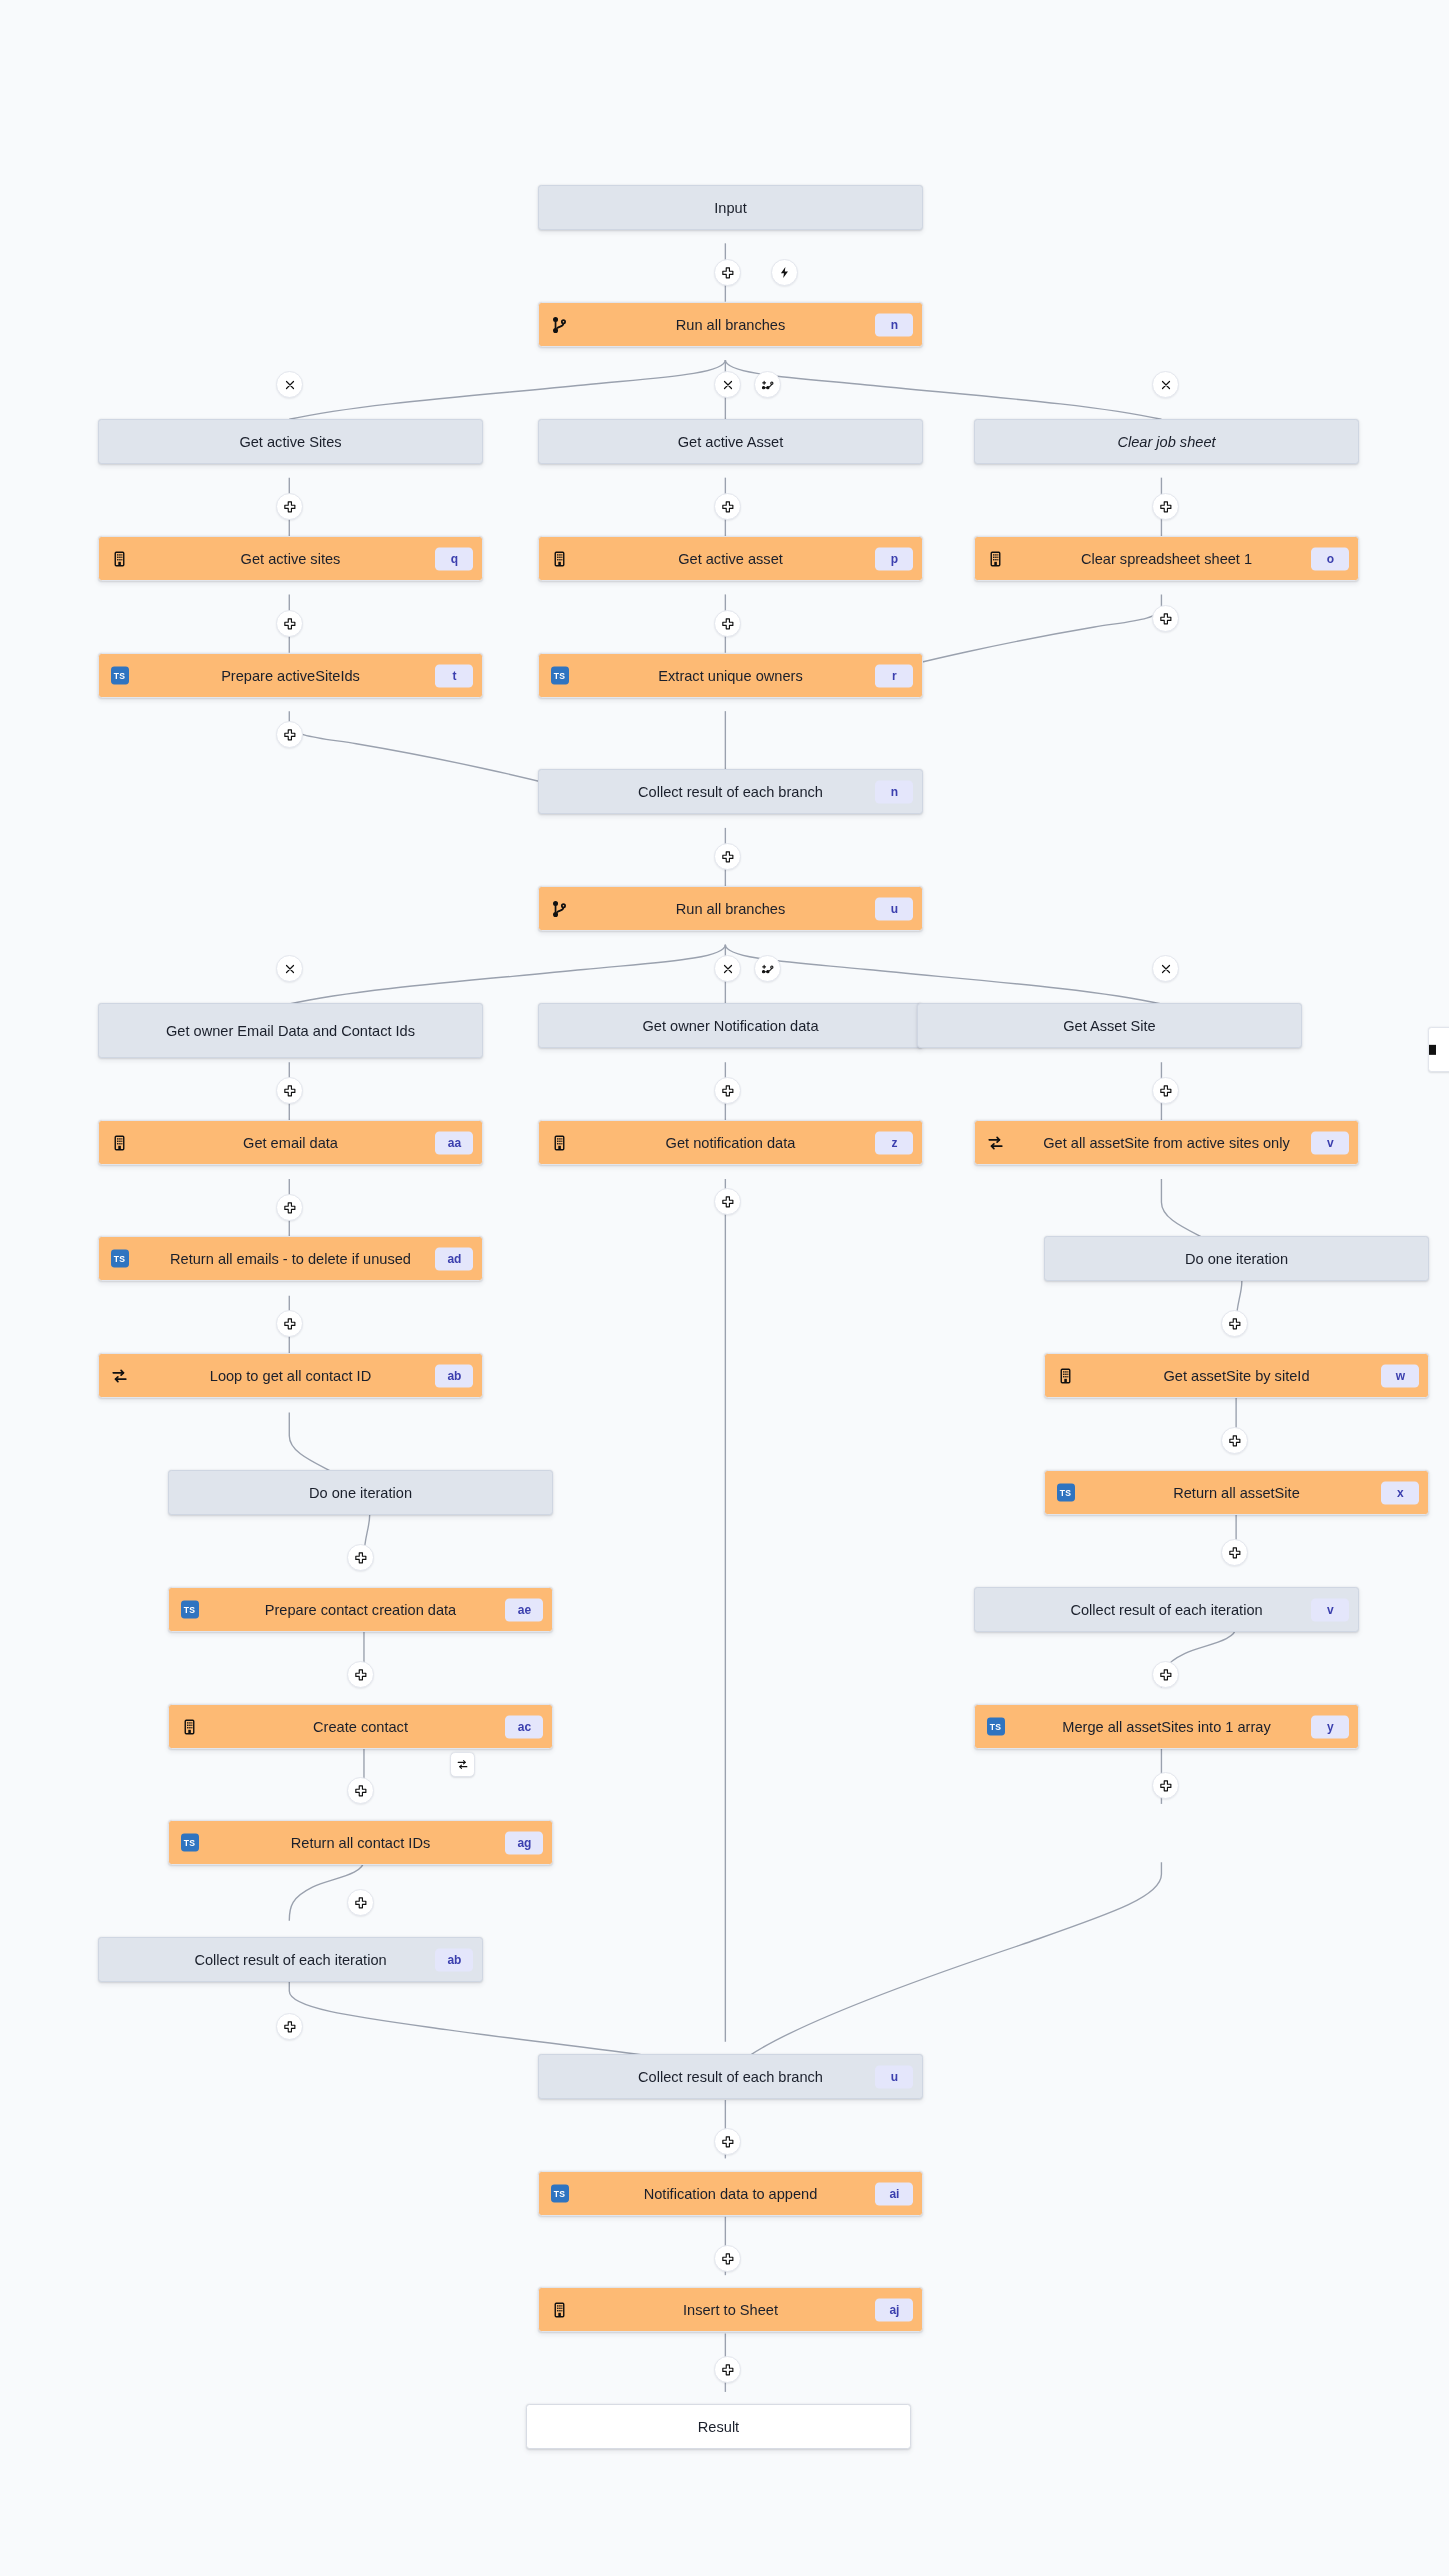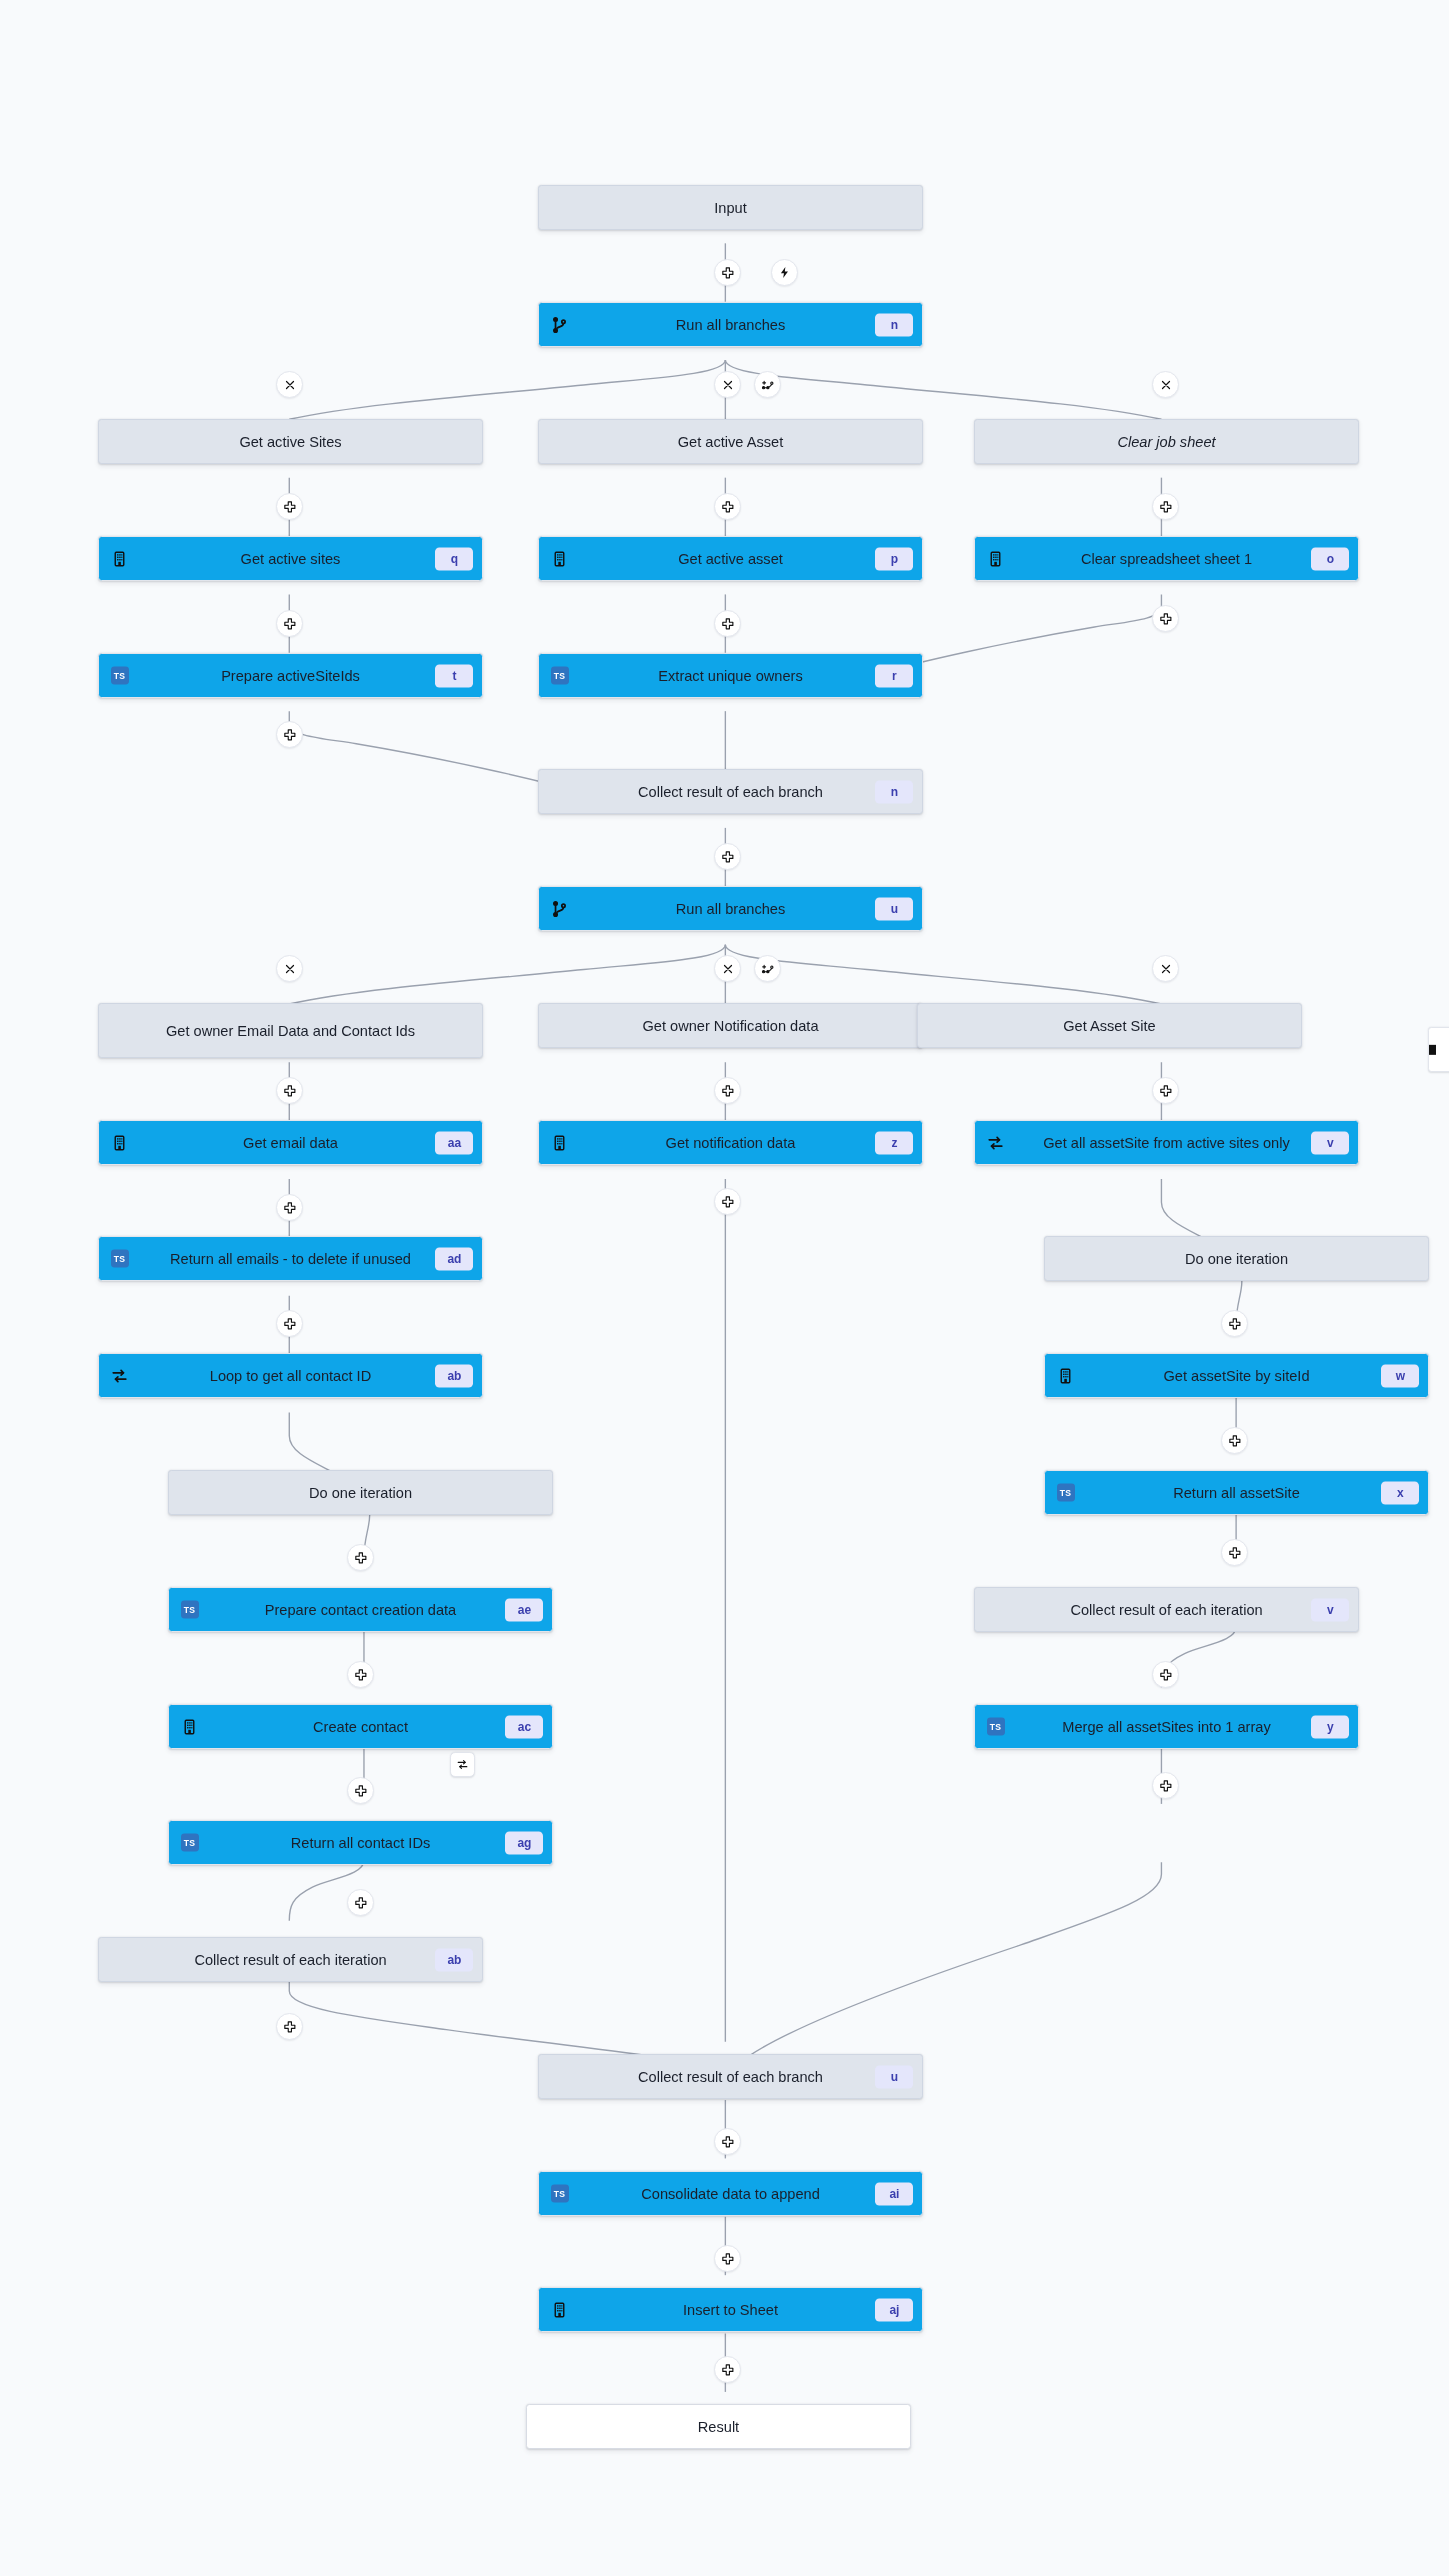--- a/index.html
+++ b/index.html
@@ -19,21 +19,21 @@
     height:45px;
     border-radius:3.4px;
     display:flex;align-items:center;
     font-size:14.6px;color:#1a1f2b;
     box-shadow:0 0.9px 1.7px rgba(22,30,48,.13), 0 2.6px 5.2px rgba(22,30,48,.07);
   }
   .node .lbl{
     position:absolute;left:0;right:0;text-align:center;
     white-space:nowrap;pointer-events:none;
   }
-  .node.white{background:#0ea5e9;border:0.9px solid #e2e5ec;}
+  .node.white{background:#fdba74;border:0.9px solid #e2e5ec;}
   .node.grey{background:#dfe4ec;border:0.9px solid #cfd6e2;}
   .node.plain{background:#ffffff;border:0.9px solid #d8dce4;}
 
   
   .nicon{position:absolute;left:11px;top:50%;transform:translateY(-50%);
          width:19px;height:19px;display:flex;align-items:center;justify-content:center;}
   .ts-badge{
     width:18px;height:18px;border-radius:3.4px;background:#2f74c0;
     color:#fff;font-size:8.6px;font-weight:bold;letter-spacing:0.2px;
     display:flex;align-items:center;justify-content:center;
@@ -430,21 +430,21 @@
         <span class="chip">ab</span>
       </div>
       <div class="node grey" style="left: 538px; top: 2054px; width: 385px; height: 45px;">
         <span class="lbl">Collect result of each branch</span>
         <span class="chip">u</span>
       </div>
       <div class="node white" style="left: 538px; top: 2171px; width: 385px; height: 45px;">
         <span class="nicon">
           <span class="ts-badge">TS</span>
         </span>
-        <span class="lbl">Consolidate data to append</span>
+        <span class="lbl">Notification data to append</span>
         <span class="chip">ai</span>
       </div>
       <div class="node white" style="left: 538px; top: 2287px; width: 385px; height: 45px;">
         <span class="nicon">
           <svg width="17" height="17" viewBox="0 0 24 24">
             <rect x="6" y="2.5" width="12" height="19" rx="1.4" fill="none" stroke="#111" stroke-width="2"></rect>
             <g fill="#111">
               <rect x="8.6" y="5.2" width="2" height="2"></rect>
               <rect x="11.6" y="5.2" width="2" height="2"></rect>
               <rect x="14.6" y="5.2" width="1.4" height="2"></rect>

